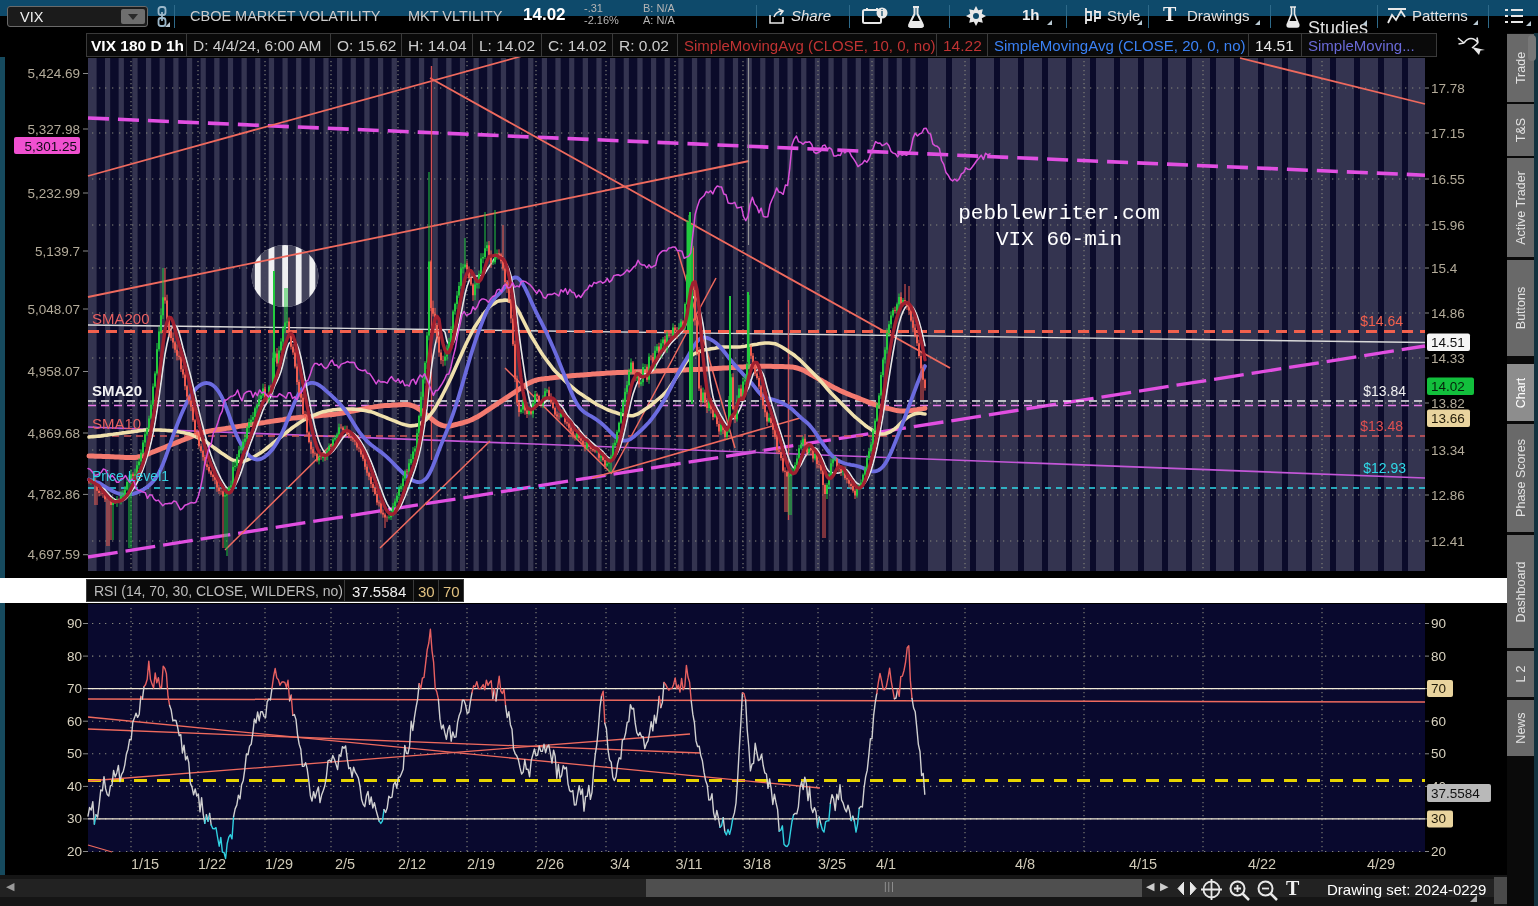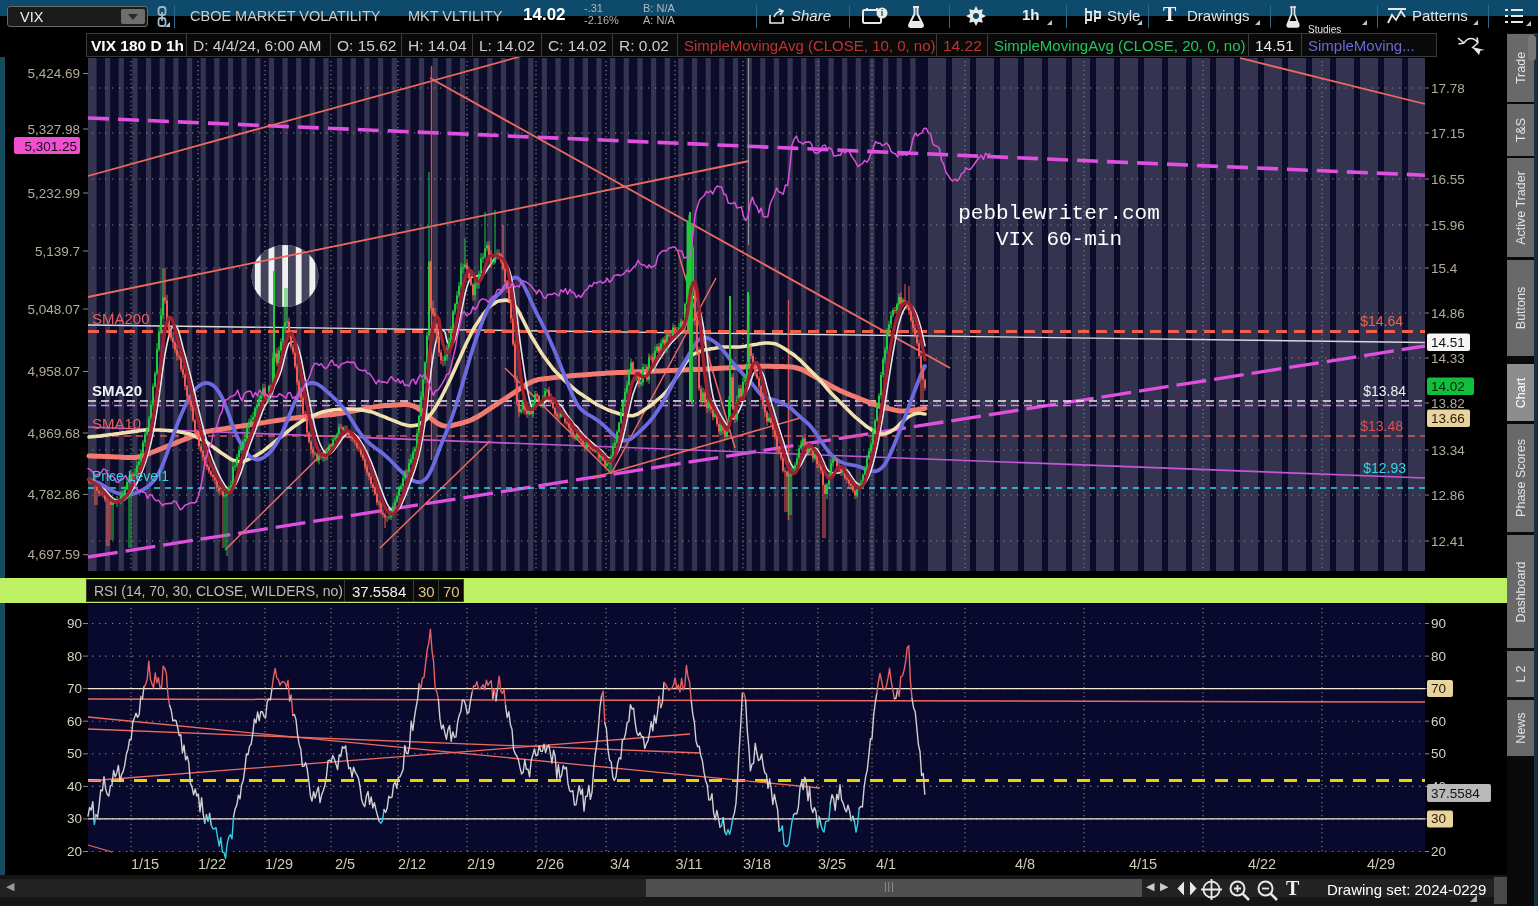--- a/index.html
+++ b/index.html
@@ -1,21 +1,21 @@
 <!DOCTYPE html>
 <html><head><meta charset="utf-8"><style>
 * { margin:0; padding:0; box-sizing:border-box; }
 body { width:1538px; height:906px; background:#000; overflow:hidden; position:relative;
   font-family:"Liberation Sans", sans-serif; }
 .abs { position:absolute; }
 #toolbar { left:0; top:0; width:1538px; height:16px; background:#0e4a6b; color:#d6d6d6; z-index:5; }
 #toolbar .sep { position:absolute; top:5px; height:23px; width:1px; background:#2e6a8a; }
 #hdr { left:0; top:33px; width:1538px; height:24px; background:#000; z-index:5; font-size:15.5px; color:#cccccc; }
 #hdr .cell { position:absolute; top:0; height:24px; line-height:24px; background:#0a0a0a; border:1px solid #3a3a3a; padding:0 6px; white-space:nowrap; overflow:hidden; }
-#rsihdr { left:0; top:578px; width:1538px; height:25px; background:#bef264; z-index:5; font-size:15px; color:#bdbdbd;text-decoration:underline; }
+#rsihdr { left:0; top:578px; width:1538px; height:25px; background:#ffffff; z-index:5; font-size:15px; color:#bdbdbd;text-decoration:underline; }
 #rsihdr .cell { position:absolute; top:1px; height:23px; line-height:23px; background:#0a0a0a; border:1px solid #3a3a3a; padding:0 7px; white-space:nowrap; }
 #botbar { left:0; top:875px; width:1538px; height:31px; background:#151515; z-index:6; }
 #sidebar { left:1507px; top:33px; width:31px; height:873px; background:#0a0a0a; z-index:7; }
 .tab { position:absolute; left:0px; width:27px; background:#696969; color:#e2e2e2; font-size:12.5px; }
 .tab span { position:absolute; left:50%; top:50%; transform:translate(-50%,-50%) rotate(-90deg); white-space:nowrap; }
 .tri { position:absolute; width:0; height:0; border-left:5px solid transparent; border-bottom:5px solid #b8c8d2; }
 </style></head>
 <body>
 <svg width="1538" height="906" viewBox="0 0 1538 906" xmlns="http://www.w3.org/2000/svg" style="position:absolute;left:0;top:0">
     <rect x="88" y="58" width="1337" height="513" fill="#343450"></rect>
@@ -379,21 +379,21 @@
   <div class="tri" style="left:1137px;top:20px;"></div>
   <div class="sep" style="left:1148px;"></div>
   <span class="abs" style="left:1163px;top:3px;font-size:20px;color:#f0f0f0;font-weight:bold;font-family:'Liberation Serif',serif;">T</span>
   <span class="abs" style="left:1187px;top:7px;font-size:15px;color:#e2e2e2;">Drawings</span>
   <div class="tri" style="left:1255px;top:20px;"></div>
   <div class="sep" style="left:1270px;"></div>
   <svg class="abs" style="left:1283px;top:5px;" width="20" height="23" viewBox="0 0 20 23">
       <path d="M7 2 h6 M8.5 2 v7 L4.5 19 a2 2 0 0 0 2 3 h7 a2 2 0 0 0 2-3 L11.5 9 V2" fill="none" stroke="#e8e8e8" stroke-width="1.6"></path>
       <path d="M6 16 h8 l2 4.5 a1 1 0 0 1 -1.5 1.5 h-9 a1 1 0 0 1 -1.5-1.5 z" fill="#e8e8e8"></path>
     </svg>
-  <span class="abs" style="left:1308px;top:24px;font-size:10px;color:#e2e2e2;">Studies</span>
+  <span class="abs" style="left:1308px;top:18px;font-size:18px;color:#e2e2e2;">Studies</span>
   <div class="tri" style="left:1362px;top:20px;"></div>
   <div class="sep" style="left:1377px;"></div>
   <svg class="abs" style="left:1387px;top:6px;" width="20" height="20" viewBox="0 0 20 20">
       <path d="M1 3 h18 M1 17 l4-8 4 5 5-9 4 6" fill="none" stroke="#e8e8e8" stroke-width="1.8"></path>
     </svg>
   <span class="abs" style="left:1412px;top:7px;font-size:15px;color:#e2e2e2;">Patterns</span>
   <div class="tri" style="left:1473px;top:20px;"></div>
   <div class="sep" style="left:1488px;"></div>
   <svg class="abs" style="left:1504px;top:8px;" width="20" height="17" viewBox="0 0 20 17">
       <path d="M1 2 h3 M1 8 h3 M1 14 h3 M7 2 h12 M7 8 h12 M7 14 h12" stroke="#e8e8e8" stroke-width="2.2"></path>
@@ -403,21 +403,21 @@
 <div id="hdr" class="abs">
   <div class="cell" style="left:86px;width:102px;color:#ffffff;font-weight:bold;padding:0 4px;">VIX 180 D 1h</div>
   <div class="cell" style="left:186px;width:145px;">D: 4/4/24, 6:00 AM</div>
   <div class="cell" style="left:330px;width:72px;">O: 15.62</div>
   <div class="cell" style="left:401px;width:72px;">H: 14.04</div>
   <div class="cell" style="left:472px;width:70px;">L: 14.02</div>
   <div class="cell" style="left:541px;width:72px;">C: 14.02</div>
   <div class="cell" style="left:612px;width:66px;">R: 0.02</div>
   <div class="cell" style="left:677px;width:260px;color:#c03333;font-size:15px;">SimpleMovingAvg (CLOSE, 10, 0, no)</div>
   <div class="cell" style="left:936px;width:52px;color:#c03333;">14.22</div>
-  <div class="cell" style="left:987px;width:282px;color:#22c55e;font-size:15px;">SimpleMovingAvg (CLOSE, 20, 0, no)</div>
+  <div class="cell" style="left:987px;width:282px;color:#3b82f6;font-size:15px;">SimpleMovingAvg (CLOSE, 20, 0, no)</div>
   <div class="cell" style="left:1248px;width:54px;color:#e8e8e8;">14.51</div>
   <div class="cell" style="left:1301px;width:136px;color:#6a6ad8;font-size:15px;">SimpleMoving...</div>
   <svg class="abs" style="left:1455px;top:2px;" width="30" height="22" viewBox="0 0 30 22">
       <path d="M3 3 l6 5 M9 8 l-5.5 1 M9 8 C13 2 19 2 23 8 M23 8 l-1-5.5 M23 8 l-6 5" fill="none" stroke="#e8e8e8" stroke-width="1.6"></path>
       <path d="M17 12 l7 8 1.5-4.5 4.5-0.5 z" fill="#e8e8e8"></path>
     </svg>
 </div>
 <div id="rsihdr" class="abs">
   <div class="cell" style="left:86px;width:260px;font-size:14px;">RSI (14, 70, 30, CLOSE, WILDERS, no)</div>
   <div class="cell" style="left:344px;width:70px;color:#f0f0f0;">37.5584</div>

